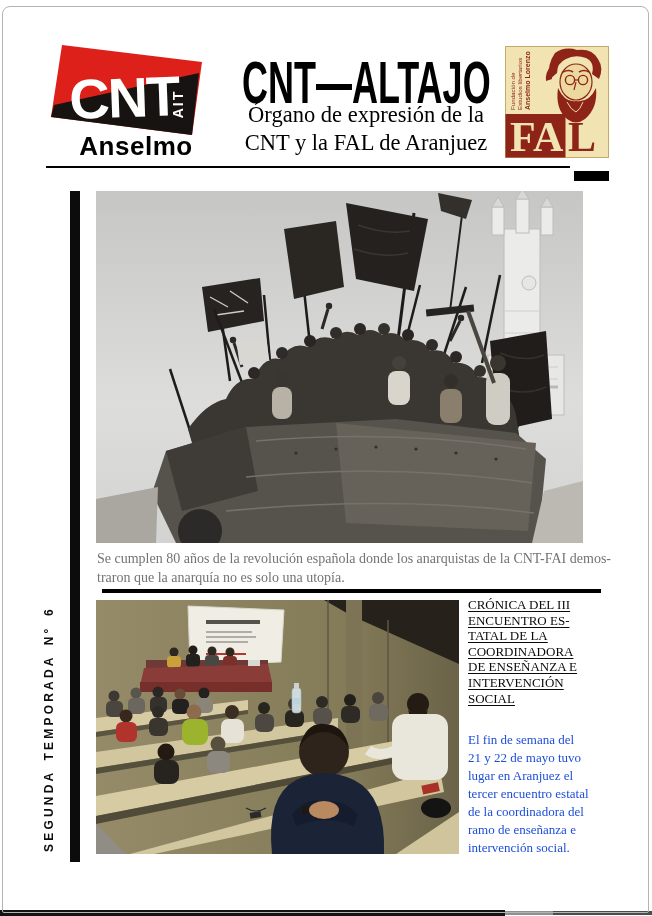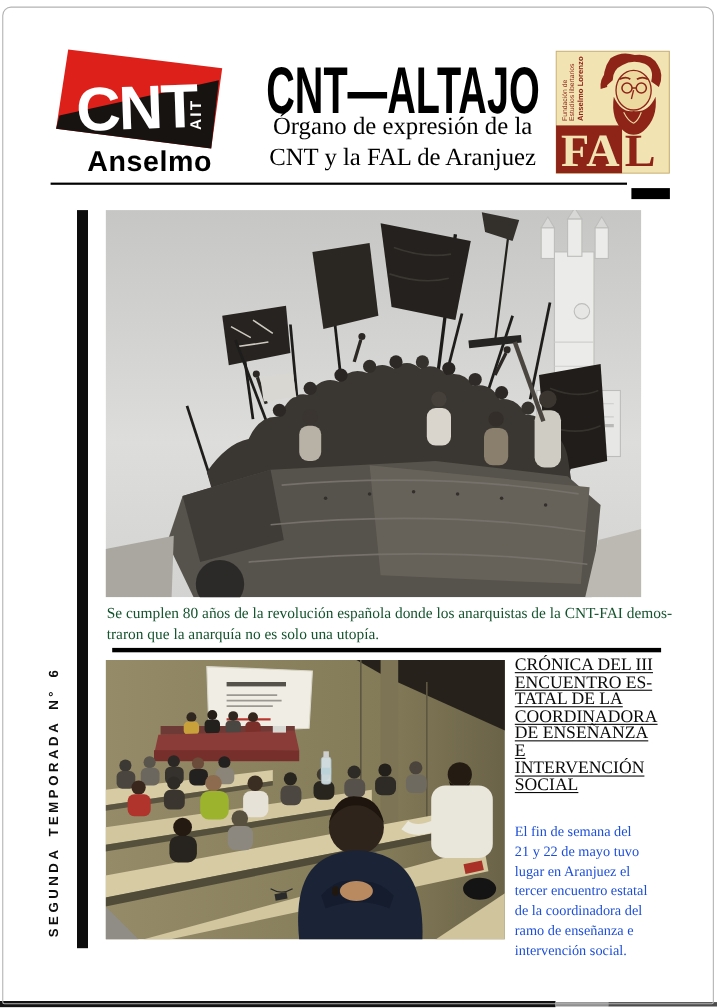--- a/index.html
+++ b/index.html
@@ -23,26 +23,26 @@
   .fal-logo{left:505px;top:46px;width:104px;height:112px;}
   .mast-rule{left:46px;top:166px;width:524px;height:2px;background:#000;}
   .mast-block{left:574px;top:171px;width:35px;height:10px;background:#000;}
   
   .vbar{left:70px;top:191px;width:10px;height:671px;background:#0c0c0c;}
   .issue-label{left:49px;top:729px;transform:translate(-50%,-50%) rotate(-90deg);
                white-space:nowrap;font-family:"Liberation Sans","DejaVu Sans",sans-serif;
                font-weight:700;font-size:12px;letter-spacing:3.2px;word-spacing:3px;color:#0d0d0d;}
   
   .photo-main{left:96px;top:191px;width:487px;height:352px;}
-  .caption{left:97px;top:549px;width:545px;font-size:14px;line-height:19px;color:#14532d;}
+  .caption{left:97px;top:549px;width:545px;font-size:14px;line-height:19px;color:#737373;}
   .divider{left:102px;top:589px;width:499px;height:4px;background:#000;}
   
   .photo-class{left:96px;top:600px;width:363px;height:254px;}
   .story-col{left:468px;top:597px;width:130px;}
-  .story-heading{margin:0;font-weight:400;font-size:16px;line-height:15.6px;
+  .story-heading{margin:0;font-weight:400;font-size:13px;line-height:15.6px;
                  text-decoration:underline;text-underline-offset:2px;color:#0a0a0a;}
   .story-body{margin:25px 0 0 0;font-size:13px;line-height:18px;color:#1d4ed8;}
   
   .bbar1{left:0;top:910px;width:505px;height:6px;background:#121212;}
   .bbar2{left:505px;top:911px;width:48px;height:4px;background:#8f8f8f;}
   .bbar3{left:553px;top:911px;width:99px;height:4px;background:#4c4c4c;}
   svg{display:block;}
 </style>
 </head>
 <body>

